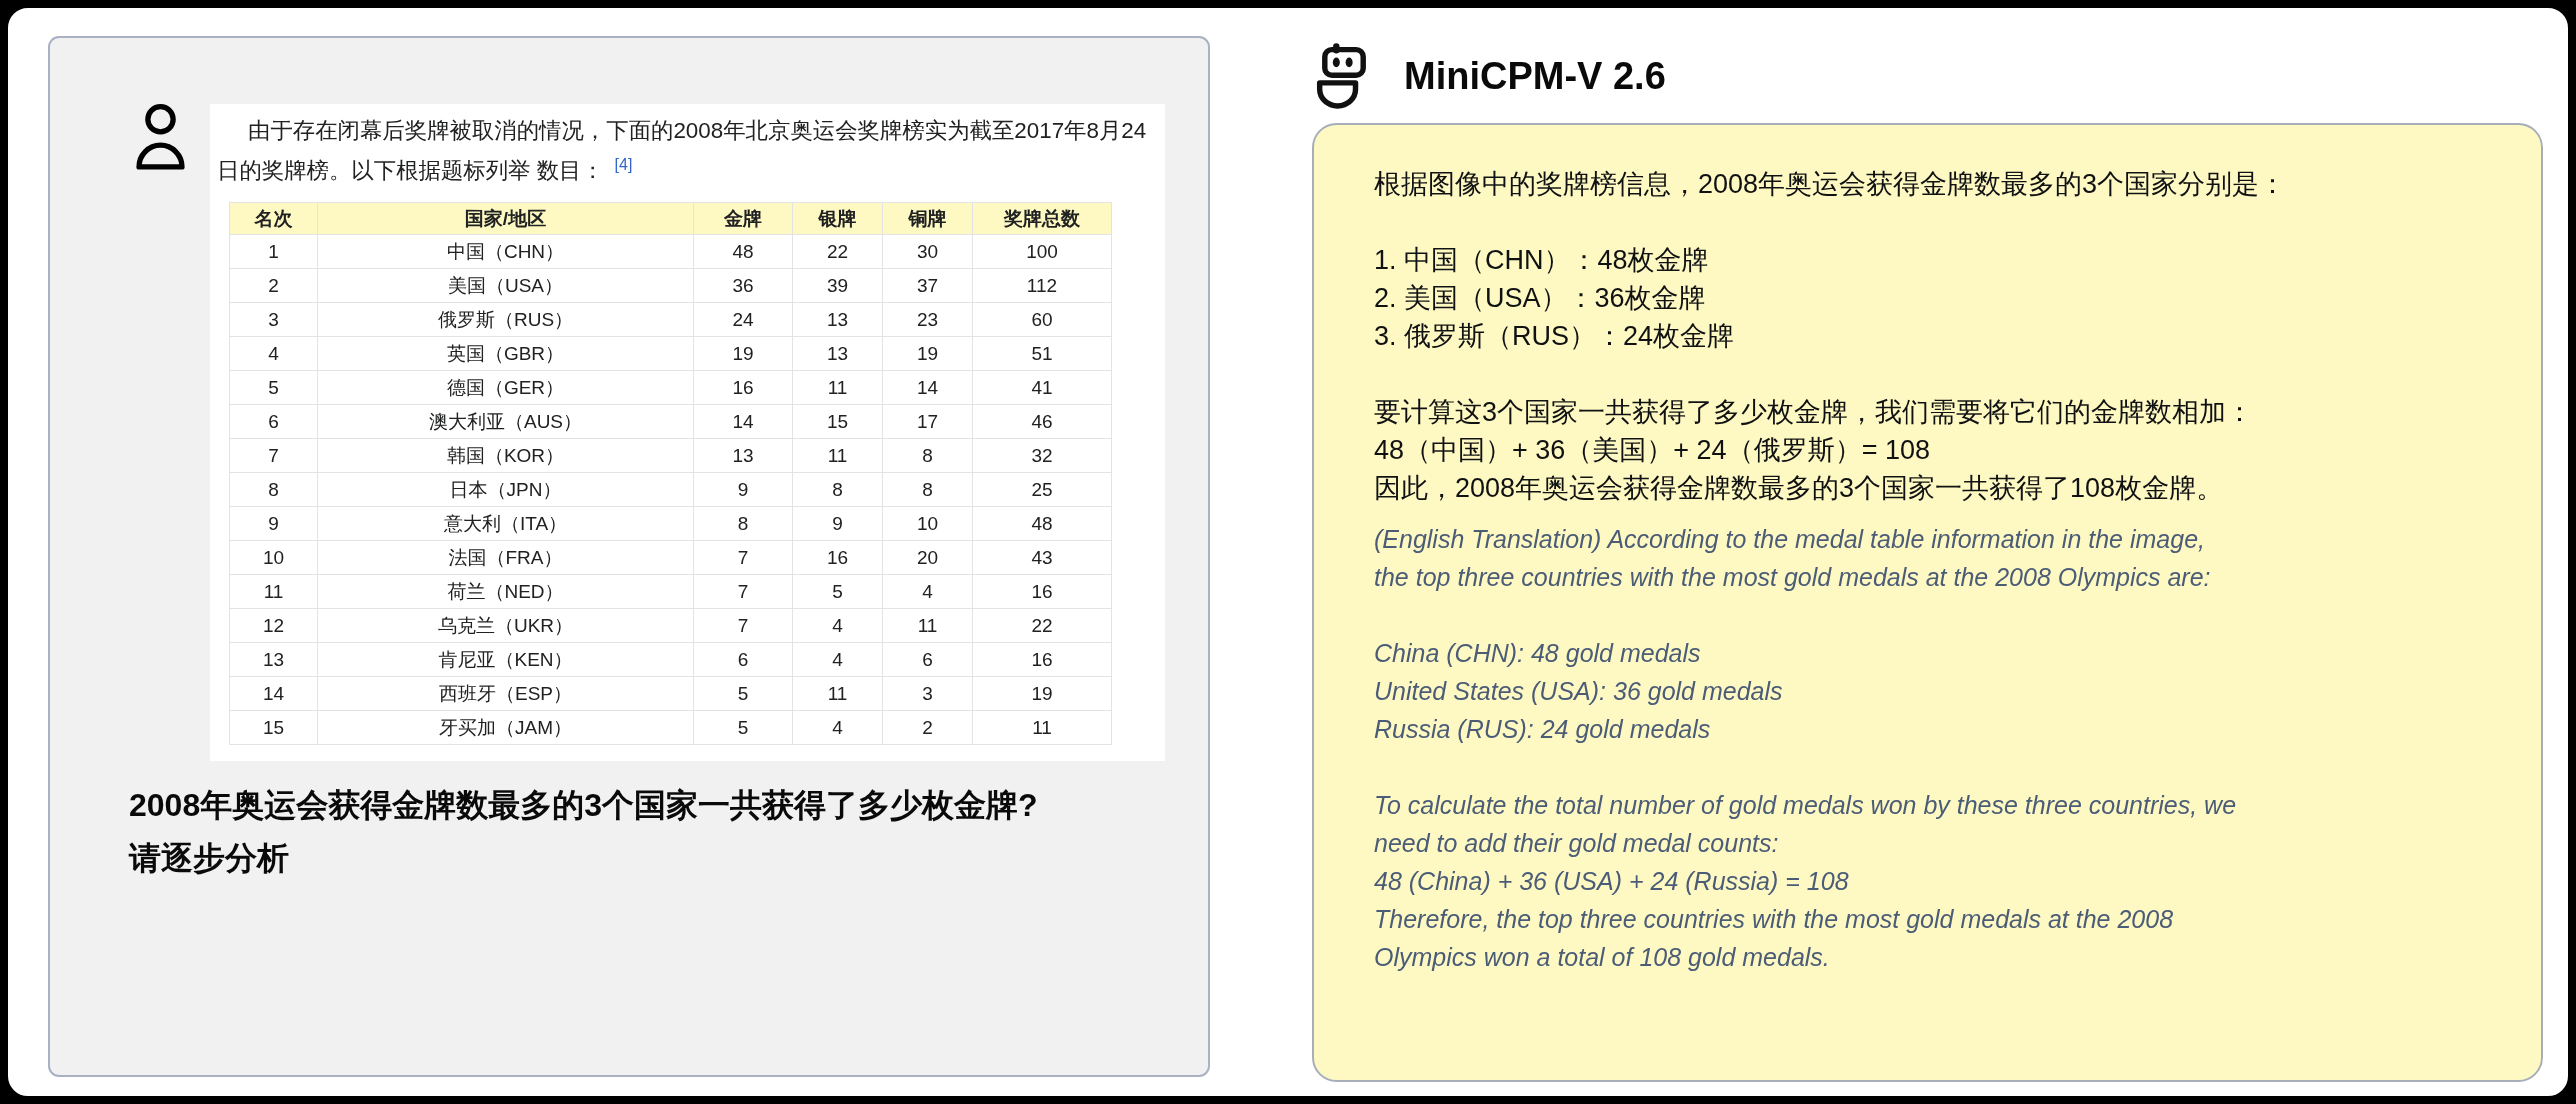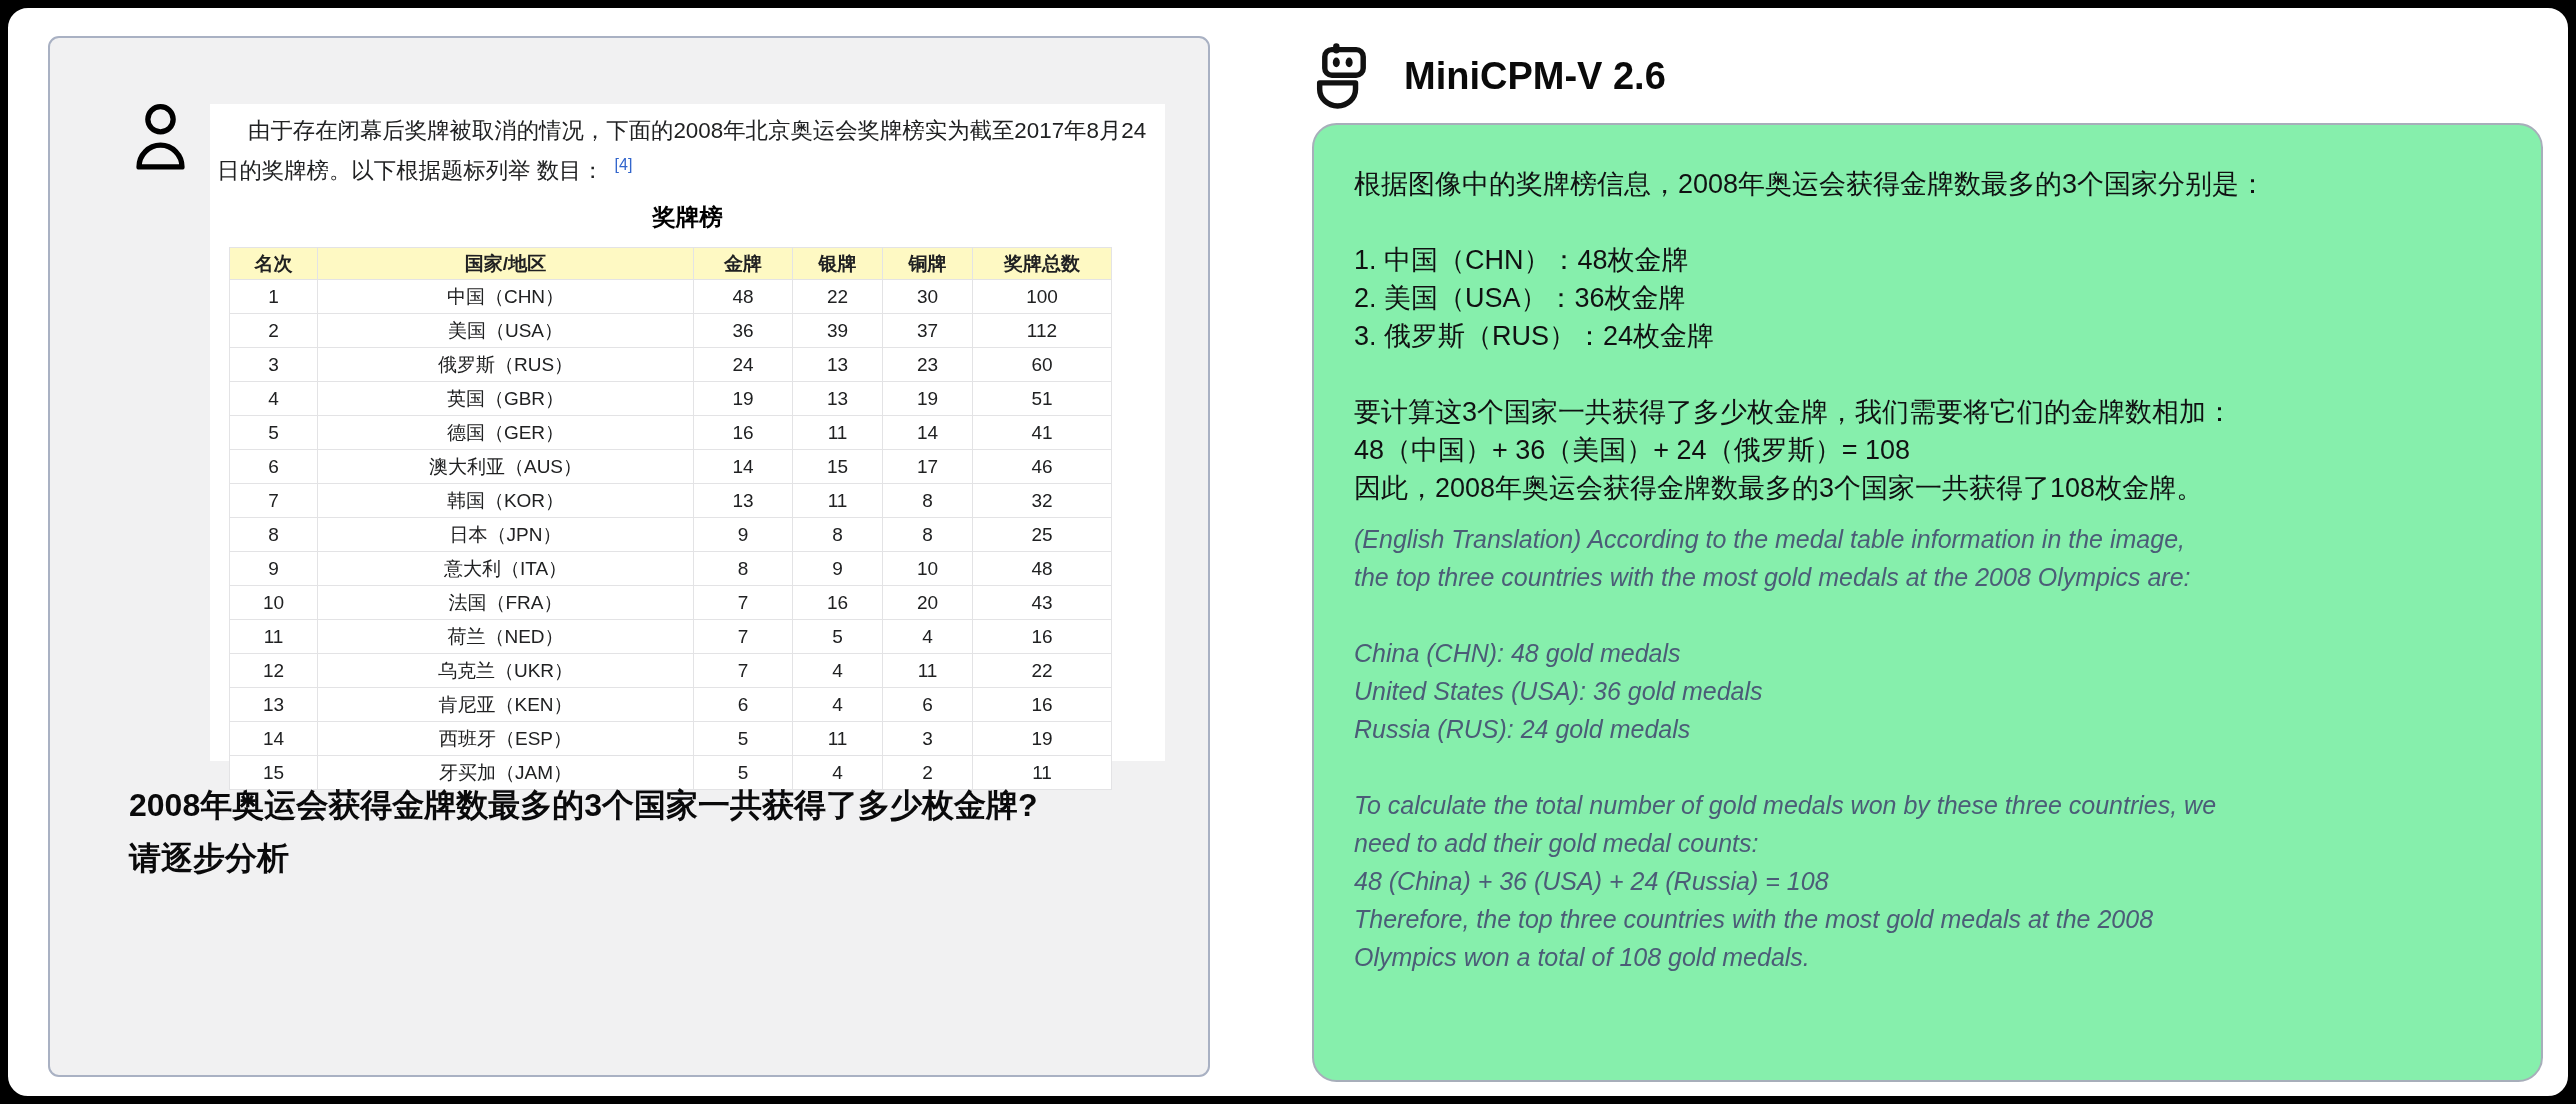--- a/index.html
+++ b/index.html
@@ -29,43 +29,42 @@
   .q-trans{position:absolute;left:95px;top:873px;width:1074px;font-size:30px;font-weight:700;
            font-style:italic;color:#475a75;line-height:48px;white-space:pre-line;}
 
   
   .model-header{position:absolute;left:1304px;top:35px;display:flex;align-items:center;gap:28px;}
   .robot{width:64px;height:67px;display:block;}
   .robot svg{width:100%;height:100%;}
   .model-name{font-size:38px;font-weight:700;color:#0a0a0a;}
 
   .answer-panel{position:absolute;left:1304px;top:115px;width:1231px;height:959px;
-                background:#86efac;border:2.7px solid #a7aeba;border-radius:24.6px;box-sizing:border-box;
-                padding:40px 43px 32px 40px;}
+                background:#fef9c3;border:2.7px solid #a7aeba;border-radius:24.6px;box-sizing:border-box;
+                padding:40px 43px 32px 60px;}
   .ans-zh{font-size:27px;line-height:38px;color:#101112;white-space:pre-line;}
   .ans-en{margin-top:13px;font-size:25px;line-height:38px;font-style:italic;color:#4b5c77;white-space:pre-line;}
 </style>
 </head>
 <body>
 
 <div class="stage">
 
   <section class="user-panel">
     <span class="user-icon">
       <svg viewBox="0 0 100 124" xmlns="http://www.w3.org/2000/svg">
         <circle cx="50" cy="31" r="21.5" fill="none" stroke="#000" stroke-width="9"></circle>
         <path d="M13.5 112 a36.5 37 0 0 1 73 0 z" fill="none" stroke="#000" stroke-width="9" stroke-linejoin="round"></path>
       </svg>
     </span>
 
     <div class="shot">
       <p class="intro"><span>由于存在闭幕后奖牌被取消的情况，下面的2008年北京奥运会奖牌榜实为截至2017年8月24日的奖牌榜。以下根据题标列举
 数目：</span><sup class="ref">[4]</sup></p>
 
-      <h3 class="tbl-title">奖牌榜</h3>
 
       <table class="medals">
         <colgroup>
           <col style="width:88px">
             <col style="width:376px">
             <col style="width:99px">
           <col style="width:90px">
             <col style="width:90px">
             <col style="width:139px">
         </colgroup>

